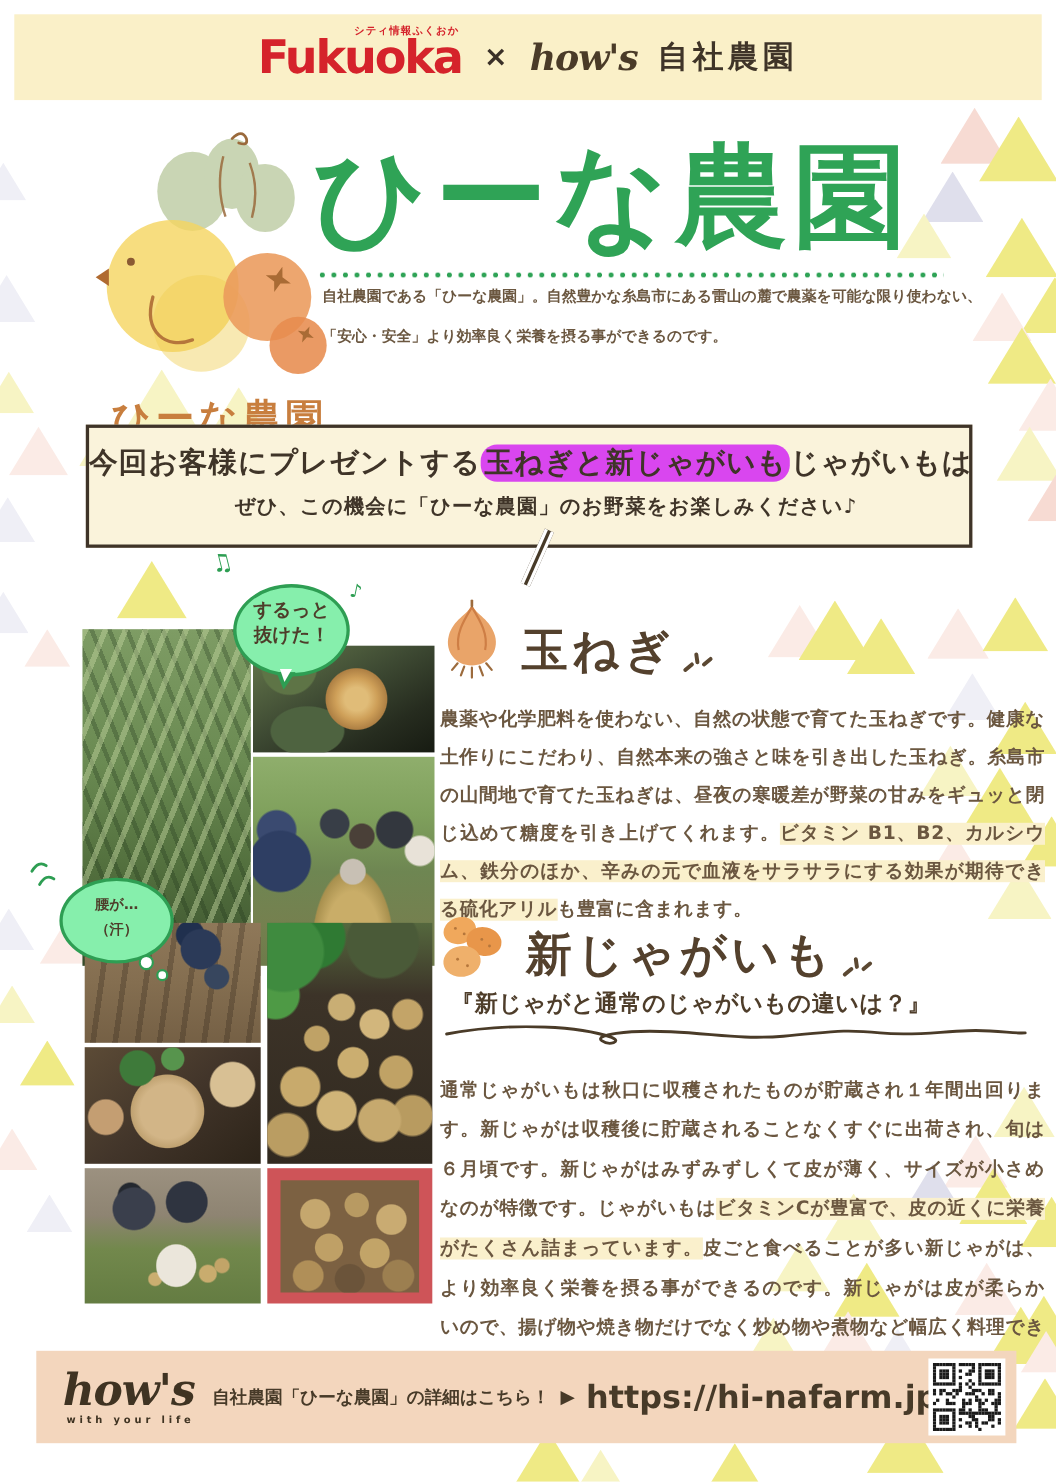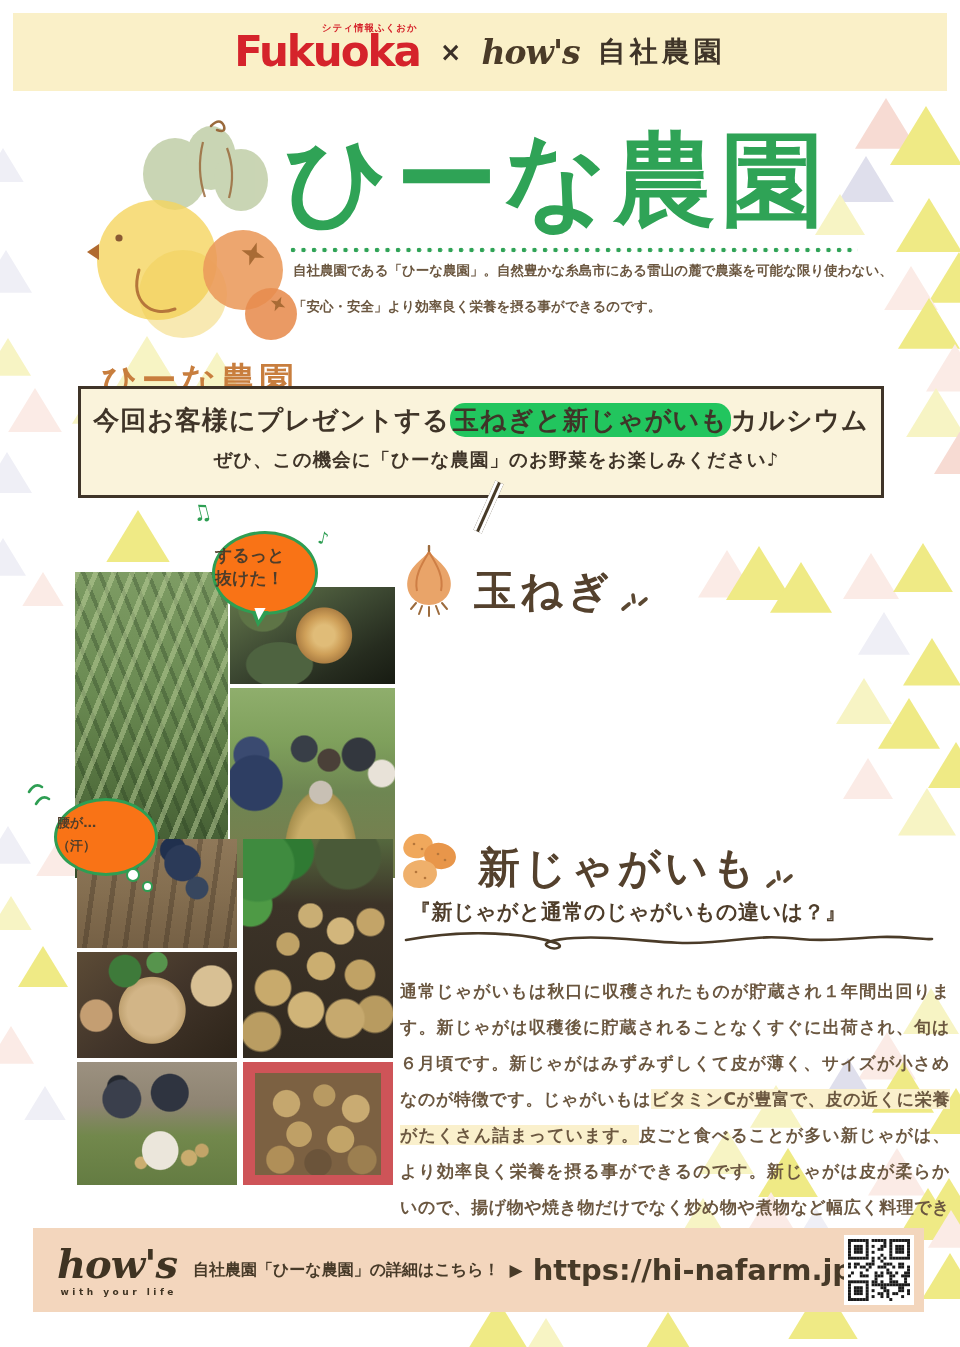--- a/index.html
+++ b/index.html
@@ -25,21 +25,21 @@
               color:#2FA356;letter-spacing:6px;line-height:1.05;z-index:3;white-space:nowrap;}
   .dotted{position:absolute;left:290px;top:247px;width:568px;height:6px;z-index:3;
           background-image:radial-gradient(circle at 3px 3px,#2FA356 2px,rgba(0,0,0,0) 2.6px);
           background-size:10.5px 6px;background-repeat:repeat-x;}
   .intro{position:absolute;left:293px;top:252px;width:600px;z-index:3;color:#6B5740;
          font-size:13.5px;font-weight:bold;line-height:36px;white-space:nowrap;}
   
   .announce{position:absolute;left:78px;top:386px;width:800px;height:106px;background:#FAF3DB;
             border:3px solid #3F3428;z-index:3;text-align:center;}
   .announce-l1{margin-top:14px;font-size:26px;font-weight:bold;color:#3F3428;letter-spacing:1px;white-space:nowrap;}
-  .announce-em{background:#22c55e;border-radius:15px;padding:2px 3px;}
+  .announce-em{background:#d946ef;border-radius:15px;padding:2px 3px;}
   .announce-l2{margin-top:9px;font-size:18.5px;font-weight:bold;color:#3F3428;letter-spacing:1px;padding-left:31px;}
   .slash{position:absolute;left:484px;top:480px;width:3px;height:54px;background:#473A28;
          border-left:3px solid #fff;border-right:3px solid #fff;transform:rotate(24deg);z-index:4;}
   
   .photo{position:absolute;z-index:2;}
   .ph-field{left:75px;top:572px;width:153px;height:306px;background:
      repeating-linear-gradient(112deg,rgba(196,214,160,.45) 0 5px,rgba(0,0,0,0) 5px 17px),
      repeating-linear-gradient(68deg,rgba(30,50,25,.28) 0 4px,rgba(0,0,0,0) 4px 15px),
      linear-gradient(180deg,#7E9C64 0%,#6A8A52 40%,#53703E 70%,#3E5530 100%);}
   .ph-close{left:230px;top:587px;width:165px;height:97px;background:
@@ -103,22 +103,22 @@
      radial-gradient(circle at 25% 30%,#C5A76E 0 11%,rgba(0,0,0,0) 12%),
      radial-gradient(circle at 55% 22%,#B89A62 0 10%,rgba(0,0,0,0) 11%),
      radial-gradient(circle at 80% 35%,#C9AB72 0 11%,rgba(0,0,0,0) 12%),
      radial-gradient(circle at 35% 60%,#BFA066 0 12%,rgba(0,0,0,0) 13%),
      radial-gradient(circle at 68% 65%,#C2A468 0 12%,rgba(0,0,0,0) 13%),
      radial-gradient(circle at 20% 85%,#B08F58 0 10%,rgba(0,0,0,0) 11%),
      radial-gradient(circle at 85% 85%,#9C7F50 0 10%,rgba(0,0,0,0) 11%),
      radial-gradient(circle at 50% 88%,#6B543A 0 12%,rgba(0,0,0,0) 13%),
      #7C6142;}
   
-  .bubble{position:absolute;background:#f97316;border:3px solid #2E9E53;border-radius:50%;
-          z-index:4;color:#4E3D2A;font-weight:bold;}
+  .bubble{position:absolute;background:#86efac;border:3px solid #2E9E53;border-radius:50%;
+          z-index:4;text-align:center;color:#4E3D2A;font-weight:bold;}
   .bubble1{left:212px;top:531px;width:100px;height:68px;padding-top:10px;font-size:17px;line-height:23px;}
   .bubble2{left:54px;top:798px;width:98px;height:62px;padding-top:10px;font-size:13px;line-height:23px;}
   .tail{position:absolute;left:34px;bottom:-15px;width:22px;height:16px;}
   .tail::before{content:'';position:absolute;inset:0;background:#2E9E53;clip-path:polygon(10% 0,90% 0,40% 100%);}
   .tail::after{content:'';position:absolute;left:4px;right:4px;top:-3px;height:12px;background:#fff;clip-path:polygon(10% 0,90% 0,40% 100%);}
   .note{position:absolute;color:#2E9E53;font-weight:bold;z-index:4;}
   .note1{left:192px;top:500px;font-size:22px;transform:rotate(-14deg);}
   .note2{left:318px;top:528px;font-size:17px;transform:rotate(12deg);}
   .dot-think{position:absolute;background:#fff;border:2.5px solid #2E9E53;border-radius:50%;z-index:4;}
   .dt1{left:126px;top:868px;width:10px;height:10px;}
@@ -257,21 +257,21 @@
   <h1 class="main-title">ひーな農園</h1>
   <div class="dotted"></div>
 
   <div class="intro">
     <div>自社農園である「ひーな農園」。自然豊かな糸島市にある雷山の麓で農薬を可能な限り使わない、</div>
     <div>「安心・安全」より効率良く栄養を摂る事ができるのです。</div>
   </div>
 
   <div class="announce">
     <div class="announce-l1">
-      <span>今回お客様にプレゼントする</span><span class="announce-em">玉ねぎと新じゃがいも</span><span>カルシウム</span>
+      <span>今回お客様にプレゼントする</span><span class="announce-em">玉ねぎと新じゃがいも</span><span>じゃがいもは</span>
     </div>
     <div class="announce-l2">ぜひ、この機会に「ひーな農園」のお野菜をお楽しみください♪</div>
   </div>
   <div class="slash"></div>
 
   <div class="photo ph-field"></div>
   <div class="photo ph-close"></div>
   <div class="photo ph-kids"></div>
 
   <span class="note note1">♫</span>
@@ -292,20 +292,21 @@
     </svg>
     <h2>玉ねぎ</h2>
     <svg class="sparkle" width="34" height="28" viewBox="0 0 34 28">
       <g stroke="#5B4832" stroke-width="3.6" stroke-linecap="round" fill="none">
         <path d="M5 18 L11 13"></path>
           <path d="M15 4 L16 11"></path>
           <path d="M28 8 L22 13"></path>
       </g>
     </svg>
   </div>
+  <p class="body-text onion-body"><span>農薬や化学肥料を使わない、自然の状態で育てた玉ねぎです。健康な土作りにこだわり、自然本来の強さと味を引き出した玉ねぎ。糸島市の山間地で育てた玉ねぎは、昼夜の寒暖差が野菜の甘みをギュッと閉じ込めて糖度を引き上げてくれます。</span><span class="hl">ビタミン B1、B2、カルシウム、鉄分のほか、辛みの元で血液をサラサラにする効果が期待できる硫化アリル</span><span>も豊富に含まれます。</span></p>
 
   <svg class="squig" width="32" height="28" viewBox="0 0 32 28">
     <g stroke="#2E9E53" stroke-width="2.6" fill="none" stroke-linecap="round">
       <path d="M3 12 q6 -10 13 -5"></path>
         <path d="M10 24 q6 -10 13 -5"></path>
     </g>
   </svg>
   <div class="bubble bubble2">
     <div>腰が…</div>
     <div>（汗）</div>

